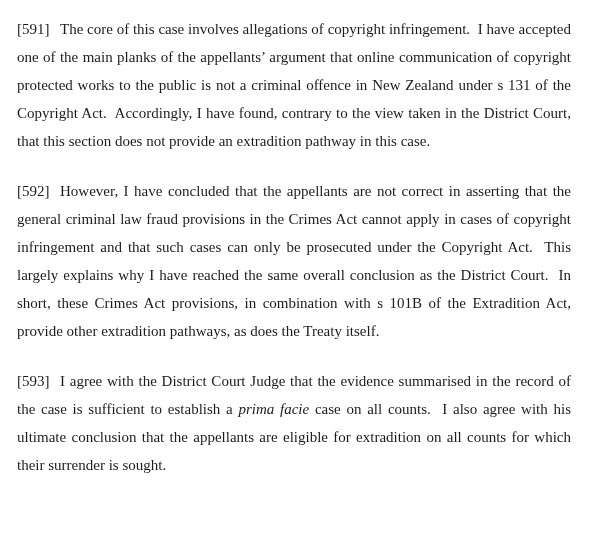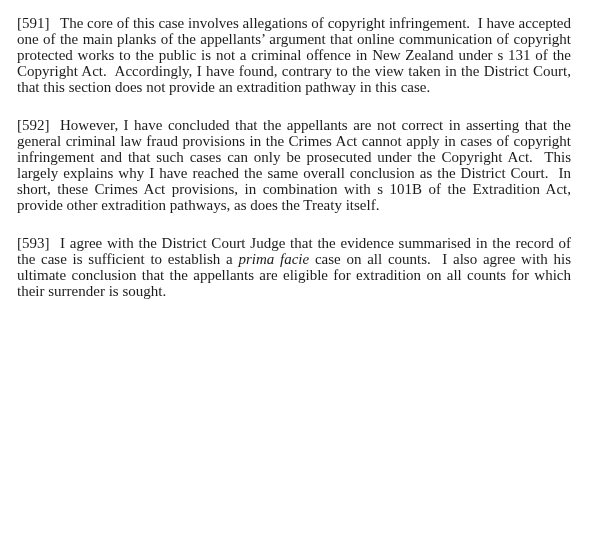--- a/index.html
+++ b/index.html
@@ -13,21 +13,21 @@
     overflow: hidden;
   }
   .page {
     box-sizing: border-box;
     width: 604px;
     height: 544px;
     padding: 15px 33px 0 17px;
     background: #ffffff;
     font-family: "Liberation Serif", "DejaVu Serif", serif;
     font-size: 15px;
-    line-height: 16px;
+    line-height: 28px;
     color: #1c1c1c;
   }
   .para {
     margin: 0 0 22px 0;
     text-align: justify;
   }
   .para:last-child {
     margin-bottom: 18px;
   }
   .pnum {

